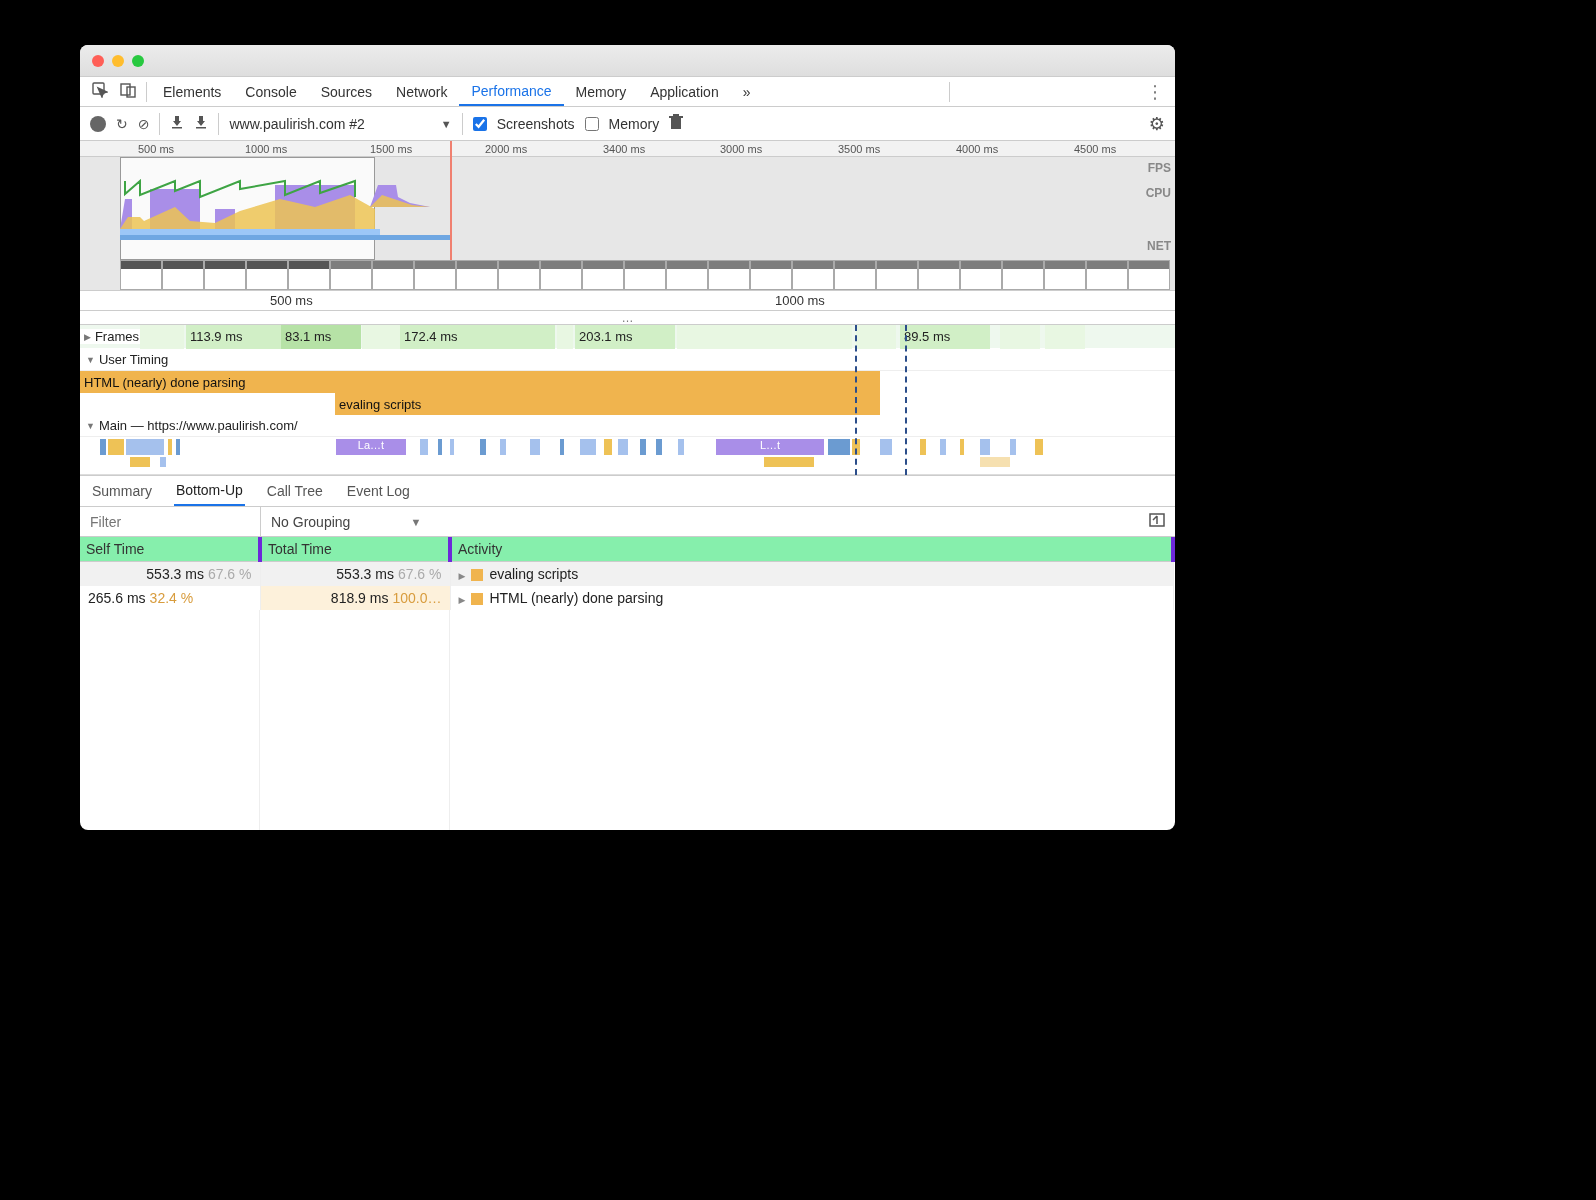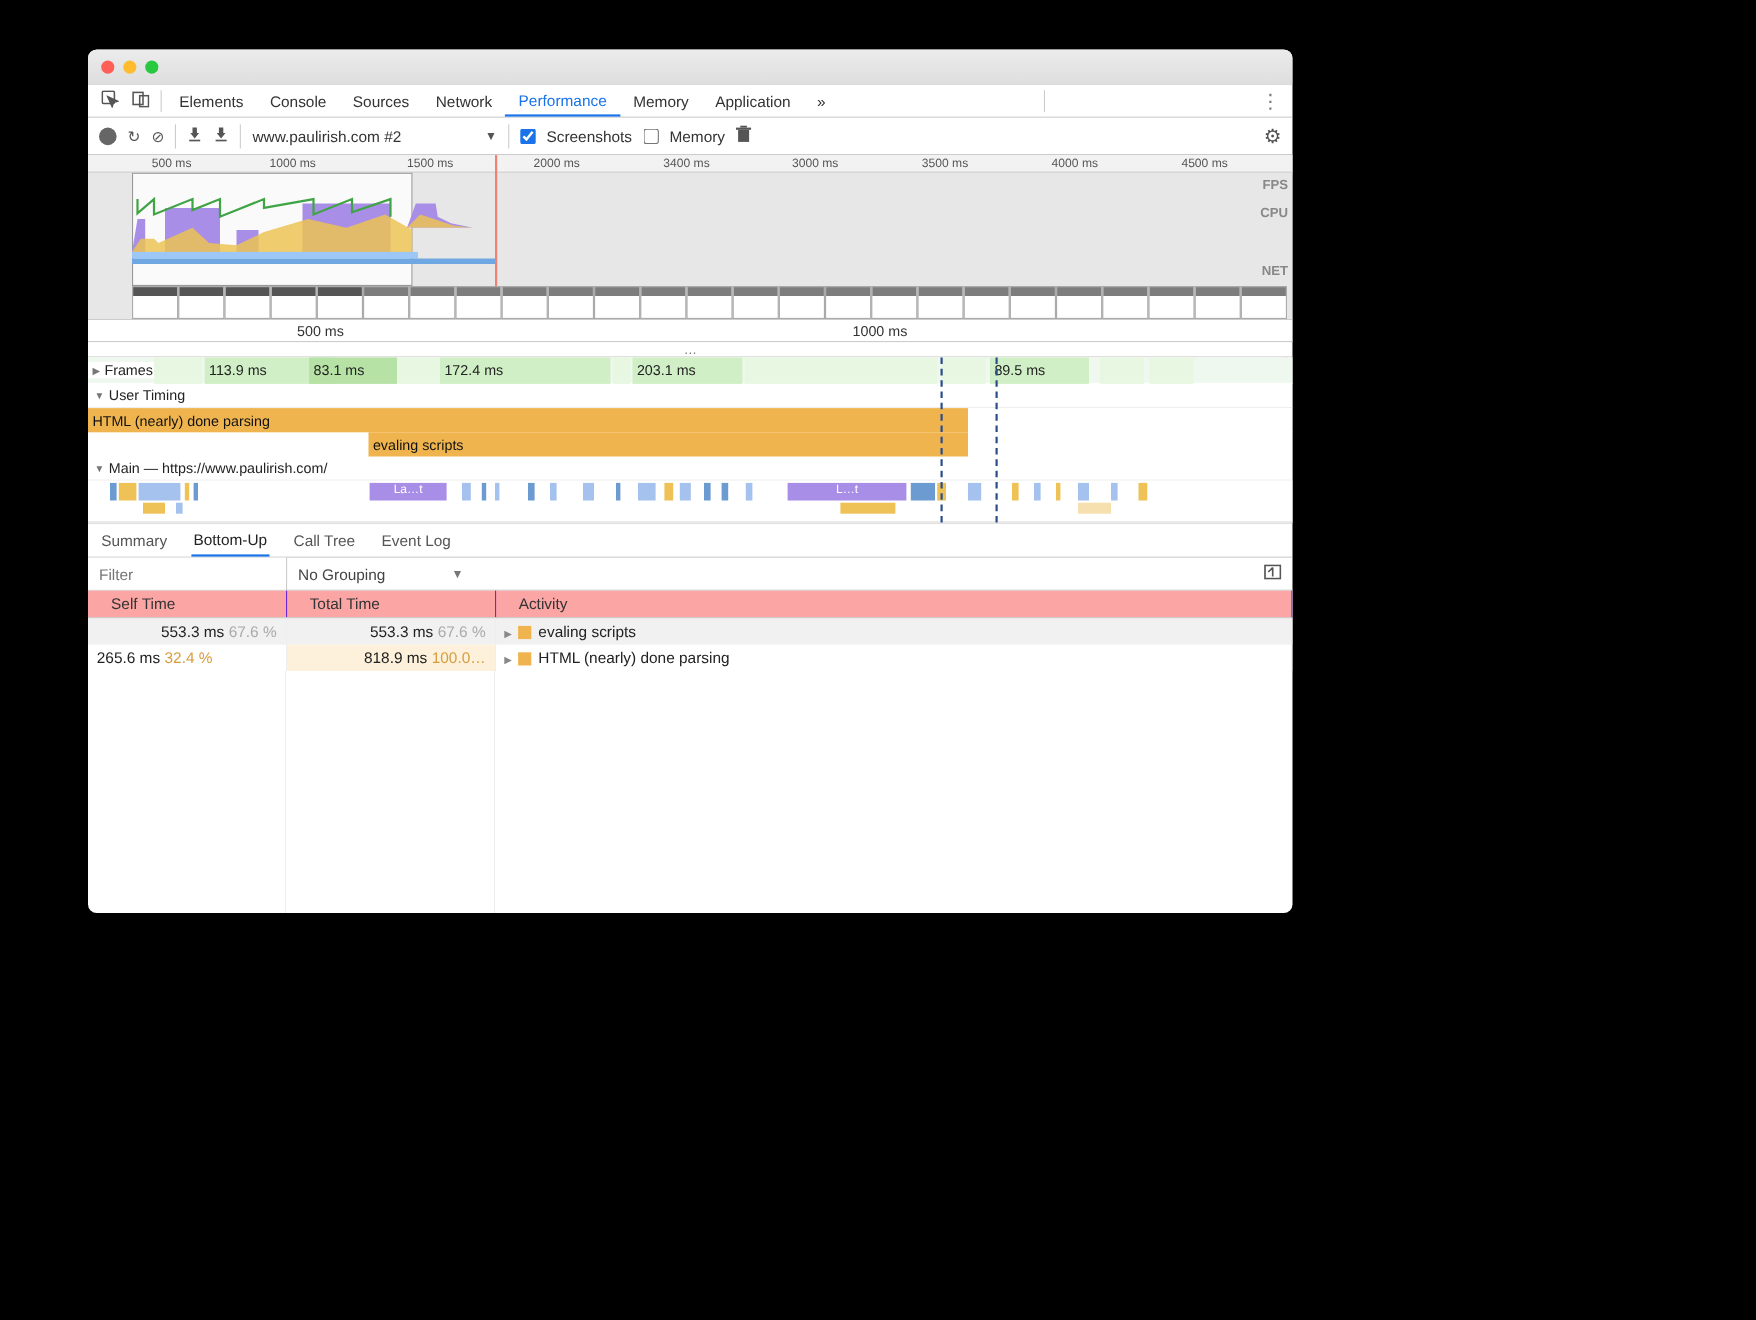--- a/index.html
+++ b/index.html
@@ -78,21 +78,21 @@
   .detail-tabs .dt{ font-size:14px; color:#555; padding:6px 2px; cursor:pointer;}
   .detail-tabs .dt.active{ color:#222; border-bottom:2px solid #1a73e8;}
 
   .filter-row{ height:30px; display:flex; align-items:center; border-bottom:1px solid #ccc;}
   .filter-row input{ border:none; padding:0 10px; height:100%; font-size:14px; width:180px; outline:none; color:#777;}
   .filter-row .vd{ width:1px; height:30px; background:#ccc;}
   .grouping{ display:flex; align-items:center; gap:60px; padding:0 10px; color:#444; font-size:14px;}
   .filter-row .endicon{ margin-left:auto; padding:0 10px; color:#555; font-size:15px;}
 
   table.btm{ width:100%; border-collapse:collapse; font-size:14px; color:#222;}
-  table.btm th{ text-align:left; font-weight:normal; background:#fca5a5; border-bottom:1px solid #ccc; border-right:1px solid #6d28d9; padding:4px 21px; color:#333;}
+  table.btm th{ text-align:left; font-weight:normal; background:#86efac; border-bottom:1px solid #ccc; border-right:4px solid #6d28d9; padding:4px 6px; color:#333;}
   table.btm td{ padding:4px 8px; border-right:1px solid #eee;}
   table.btm tr:first-of-type td{ background:#f1f1f1;}
   .pct{ color:#aaa; margin-left:4px;}
   .pct.or{ color:#d89c3d;}
   .swatch{ display:inline-block; width:12px; height:12px; background:#f0b44e; vertical-align:middle; margin:0 6px 0 2px;}
   .tri-r::before{content:"▶"; color:#888; font-size:9px; margin-right:4px;}
   .lb{ color:#777; font-size:9px;}
   .scrollhint{position:absolute; right:2px; top:0; width:8px; height:20px; background:#d0d0d0; border-radius:4px;}
 </style>
 </head>

